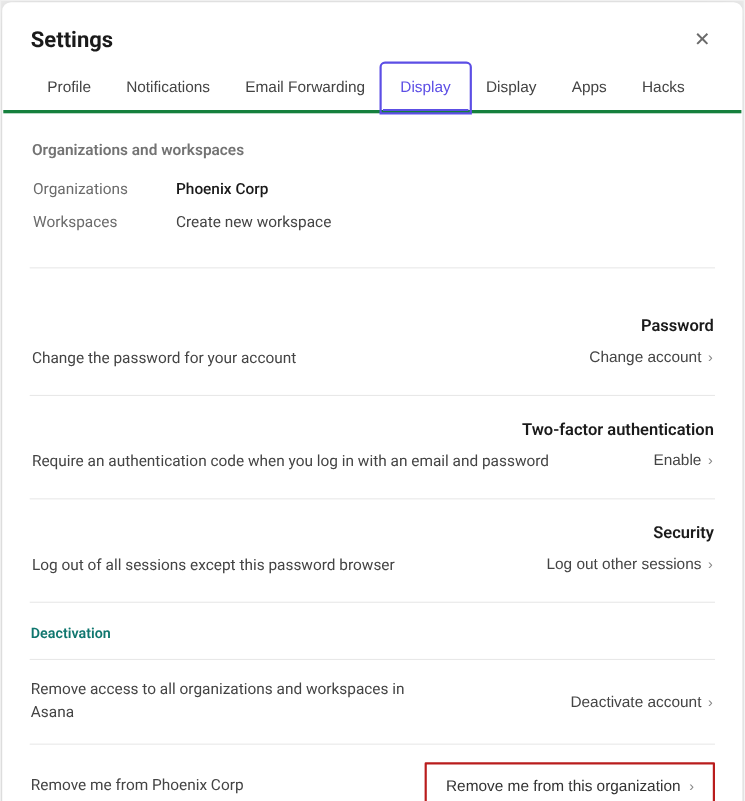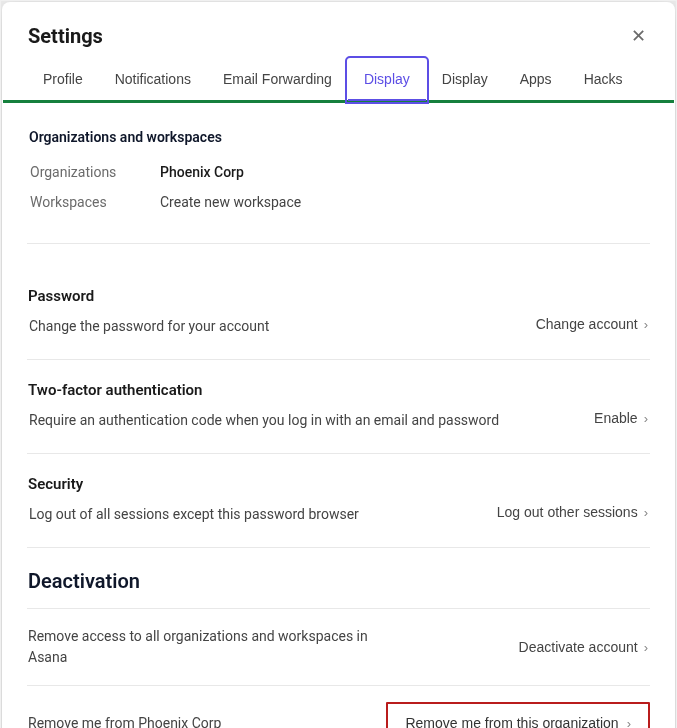--- a/index.html
+++ b/index.html
@@ -68,21 +68,21 @@
       outline: 2px solid #5c4ee5;
       outline-offset: 1px;
     }
     .content {
       padding: 24px 24px 0 24px;
       flex: 1;
     }
     .section-title {
       font-size: 14px;
       font-weight: 600;
-      color: #0f172a;
+      color: #737373;
       margin-bottom: 16px;
     }
     .org-row {
       display: flex;
       align-items: flex-start;
       margin-bottom: 10px;
     }
     .org-label {
       width: 130px;
       font-size: 14px;
@@ -108,20 +108,21 @@
     .section-block {
       padding: 20px 0;
       border-bottom: 1px solid #e8e8e8;
     }
     .section-block:last-child { border-bottom: none; }
     .section-block-title {
       font-size: 15px;
       font-weight: 600;
       color: #1a1a1a;
       margin-bottom: 8px;
+      text-align: right;
     }
     .section-block-body {
       display: flex;
       align-items: flex-start;
       justify-content: space-between;
       gap: 29px;
     }
     .section-block-desc {
       font-size: 14px;
       color: #444;
@@ -141,23 +142,23 @@
       padding: 0;
     }
     .chevron {
       font-size: 13px;
       color: #888;
     }
     .deactivation-section {
       padding: 20px 0 0 0;
     }
     .deact-title {
-      font-size: 20px;
+      font-size: 13px;
       font-weight: 600;
-      color: #0f172a;
+      color: #0f766e;
       margin-bottom: 14px;
     }
     .deact-row {
       display: flex;
       align-items: center;
       justify-content: space-between;
       padding: 16px 0;
       border-top: 1px solid #e8e8e8;
     }
     .deact-row-desc {

